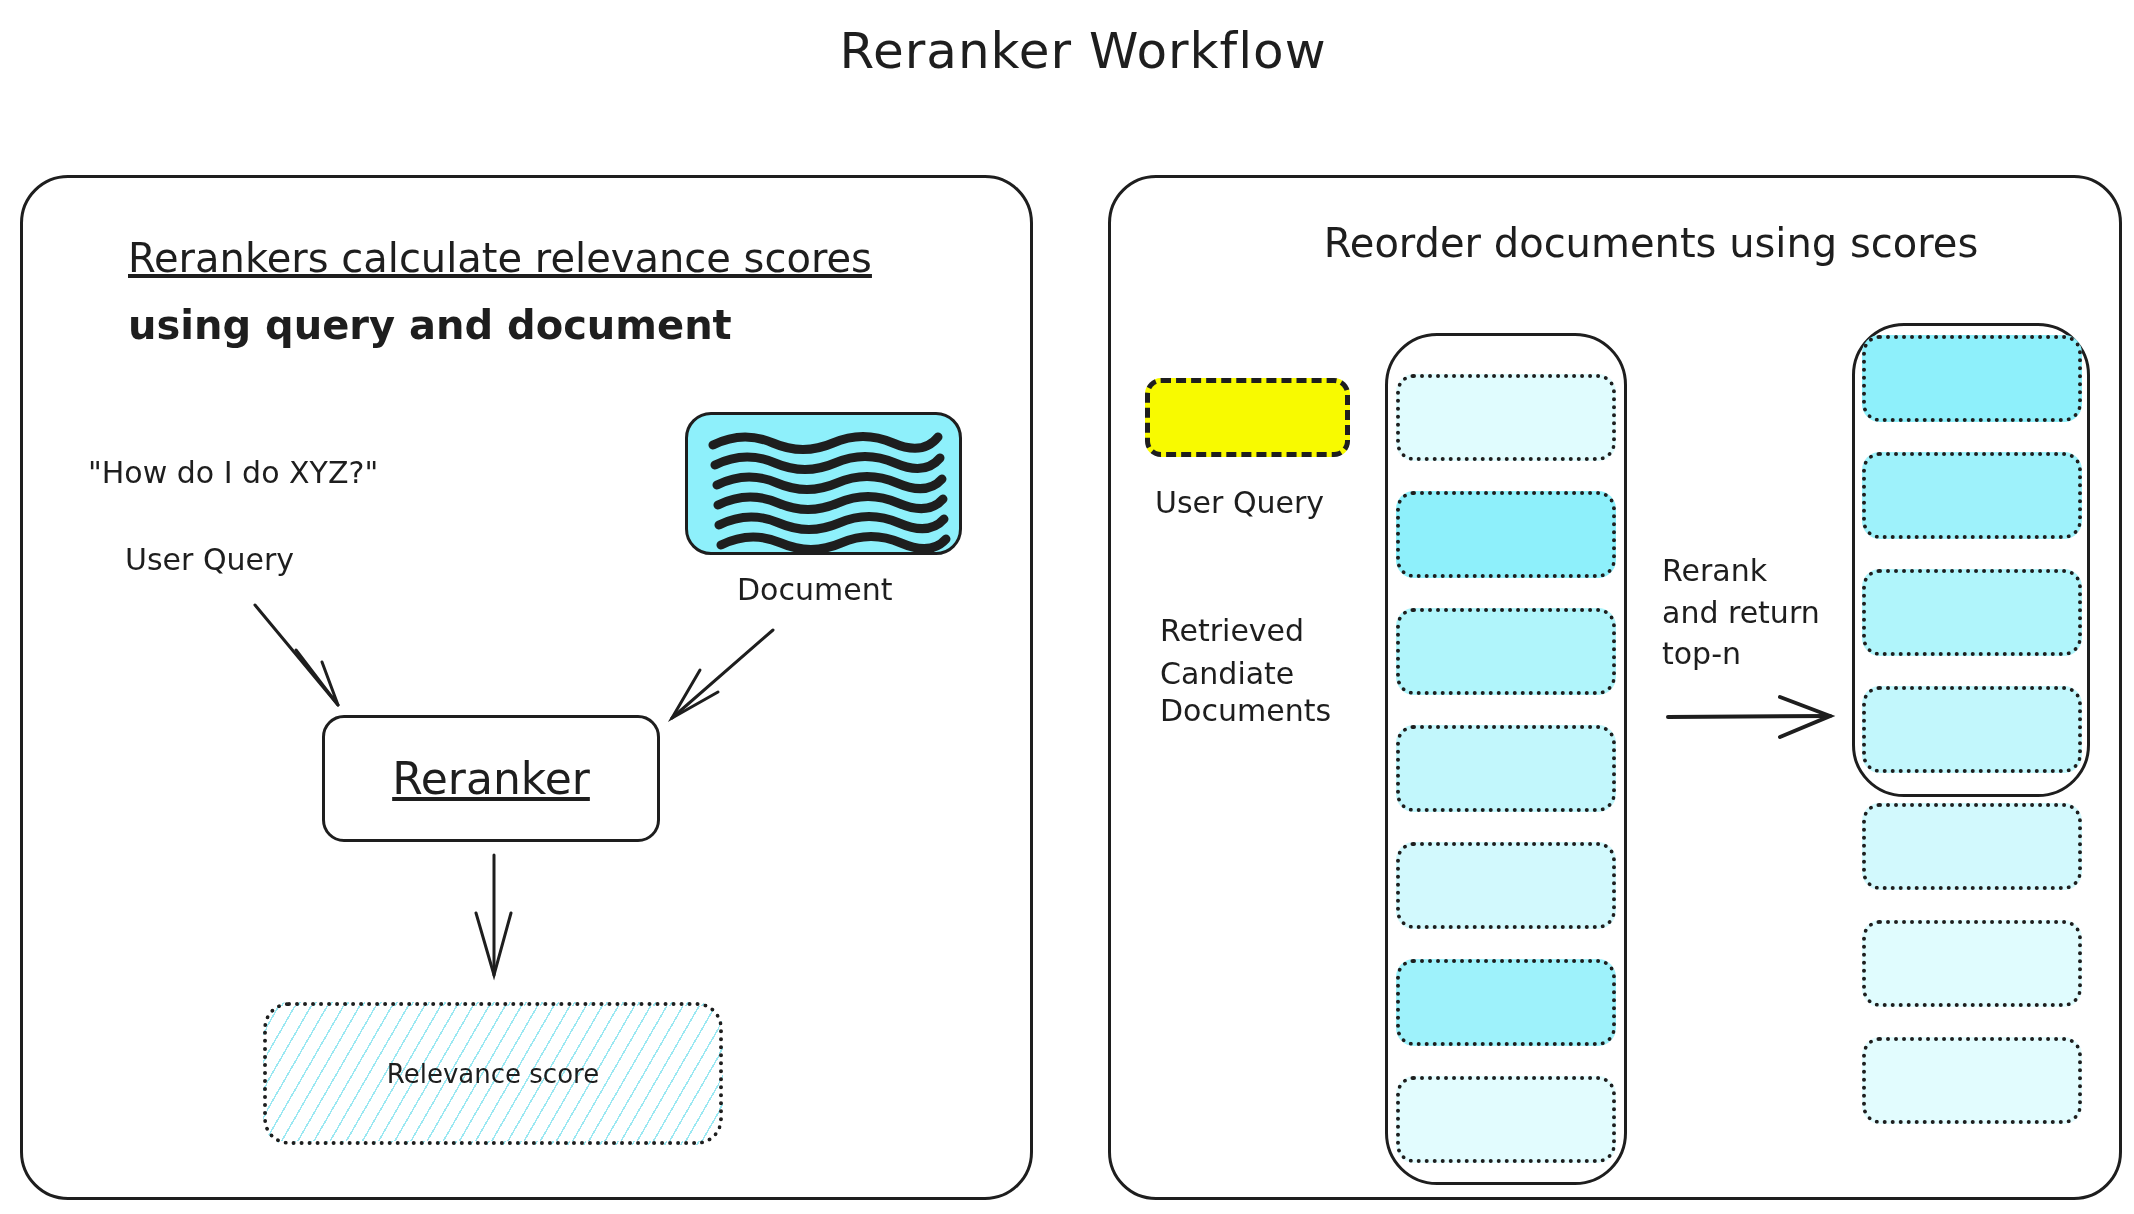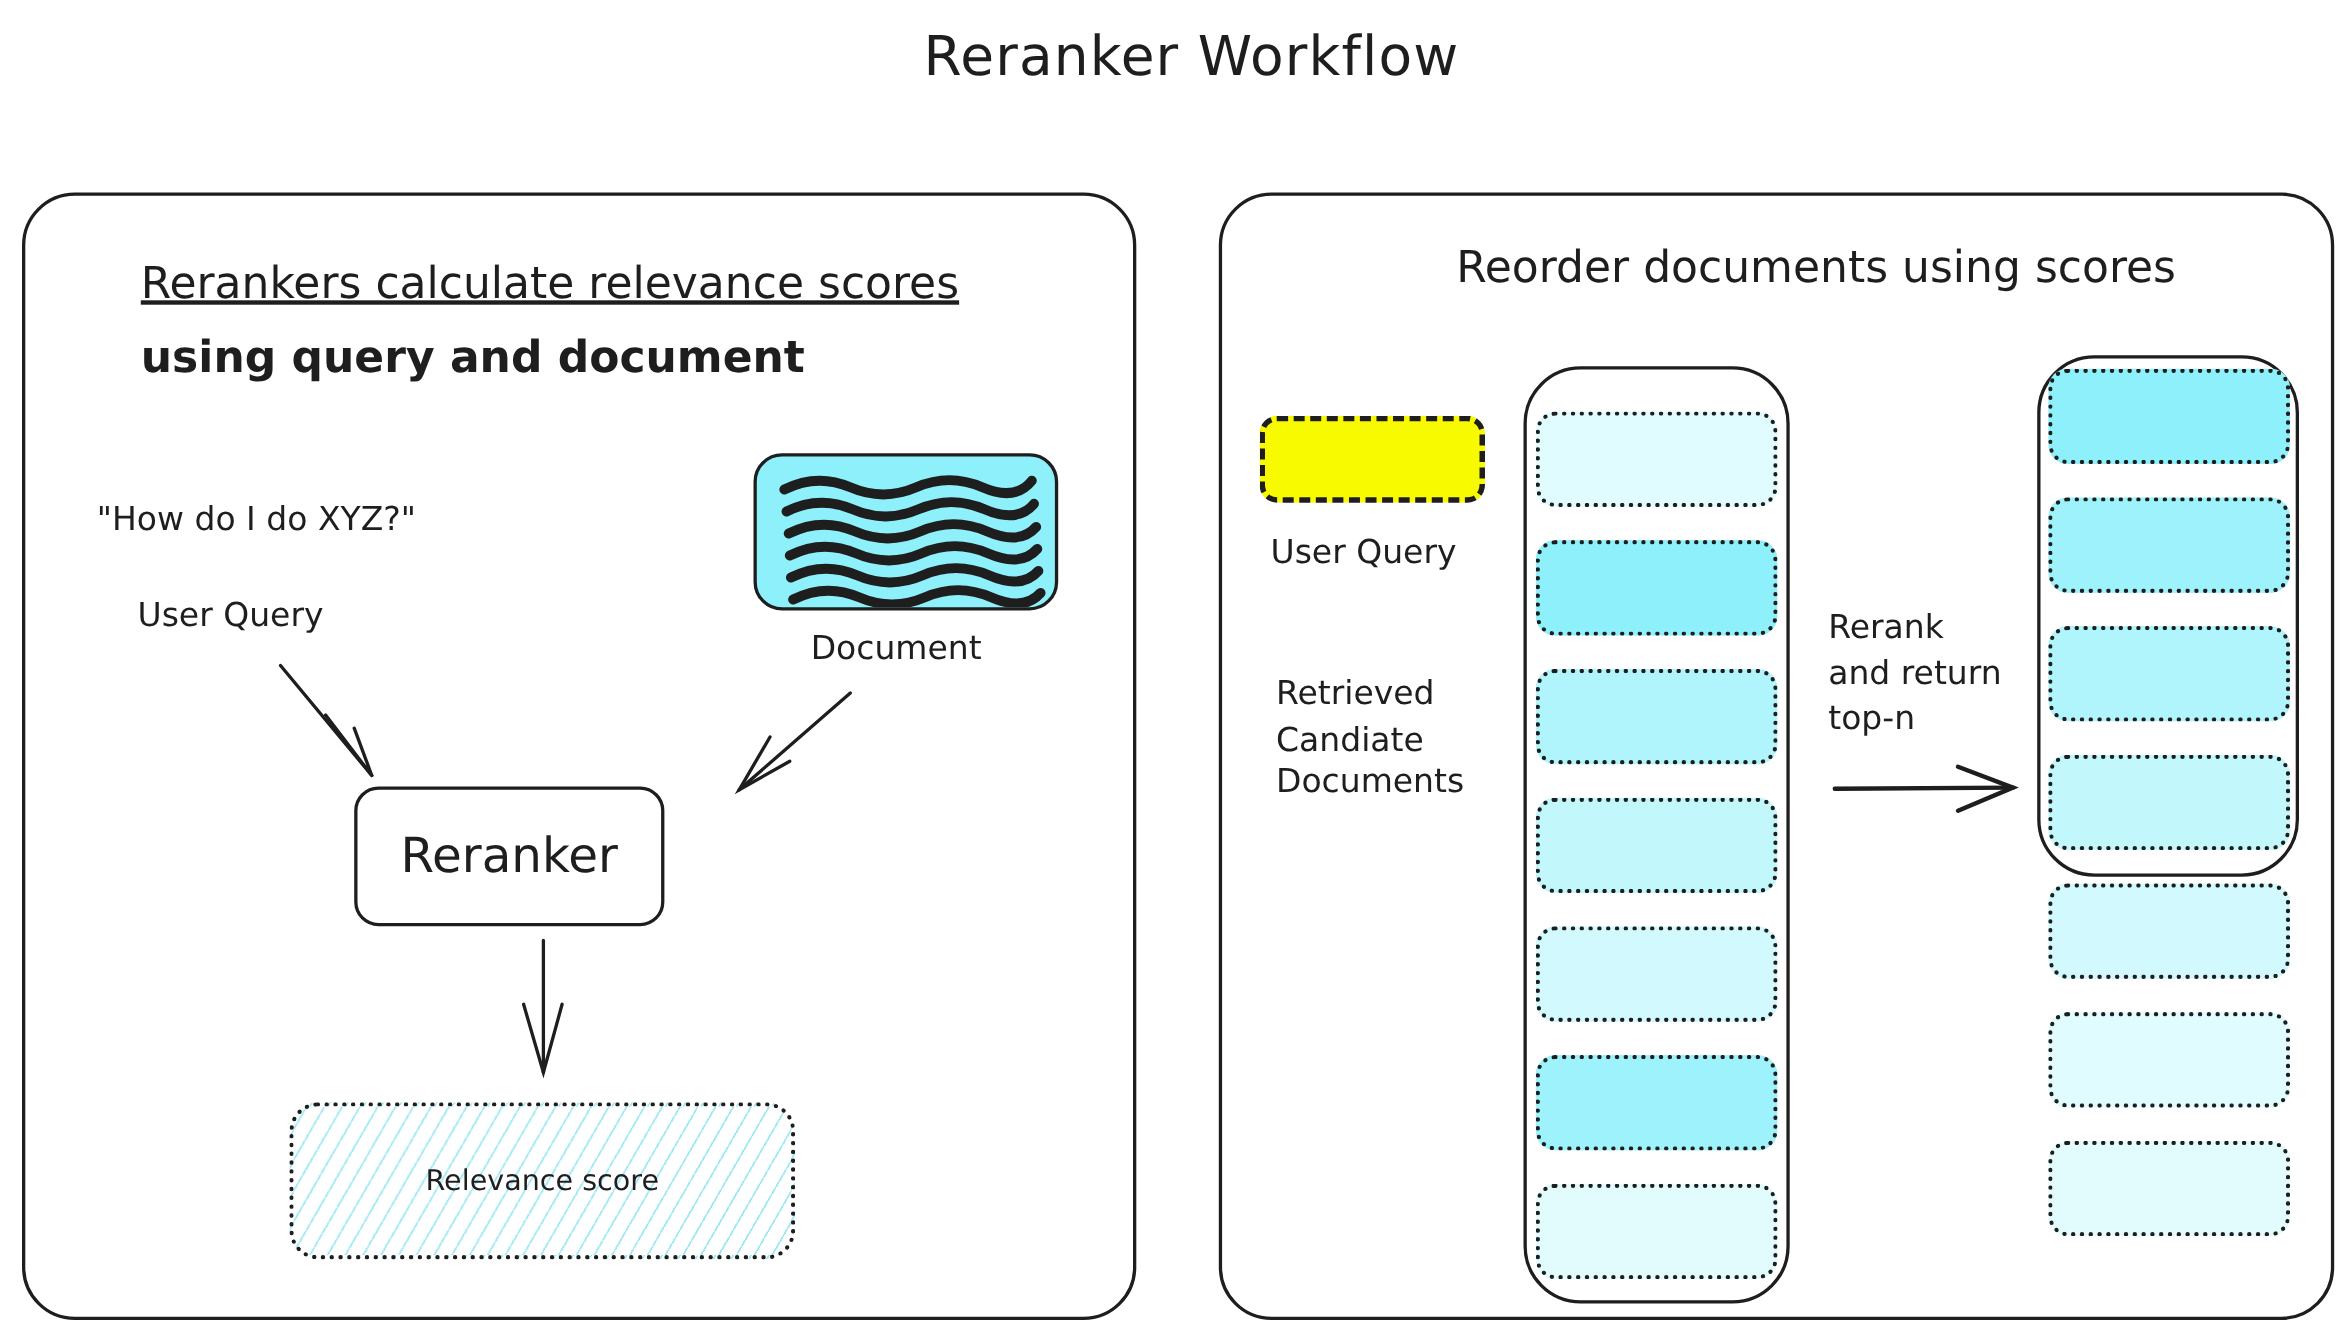--- a/index.html
+++ b/index.html
@@ -42,21 +42,21 @@
       <path d="M27 50 Q57 35 87 48 T147 48 T207 48 T252 43"></path>
       <path d="M29 70 Q59 55 89 68 T149 68 T209 68 T254 64"></path>
       <path d="M30 90 Q60 75 90 88 T150 88 T210 88 T255 84"></path>
       <path d="M31 110 Q61 95 91 108 T151 108 T211 108 T256 104"></path>
       <path d="M33 130 Q63 115 93 128 T153 128 T213 128 T258 124"></path>
     </g>
   </svg>
 </div>
 <div class="txt label" style="left:737px; top:569px;">Document</div>
 
-<div class="box reranker" style="left:322px; top:715px; width:282px; height:127px;">
+<div class="box reranker" style="left:322px; top:715px; width:338px; height:127px;text-decoration:underline;">
   <span>Reranker</span>
 </div>
 
 <div class="box relevance" style="left:263px; top:1002px; width:460px; height:143px;">
   <span>Relevance score</span>
 </div>
 
 <div class="panel" style="left:1108px; top:175px; width:1014px; height:1025px;"></div>
 
 <div class="txt heading" style="left:1108px; width:1014px; text-align:center; top:215px;padding-left:36px;">Reorder documents using scores</div>

